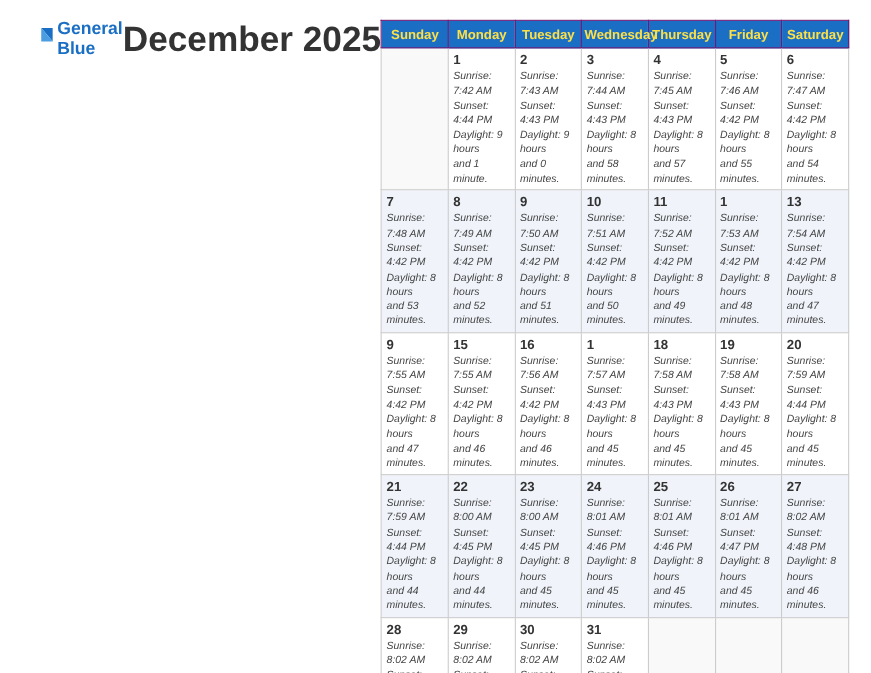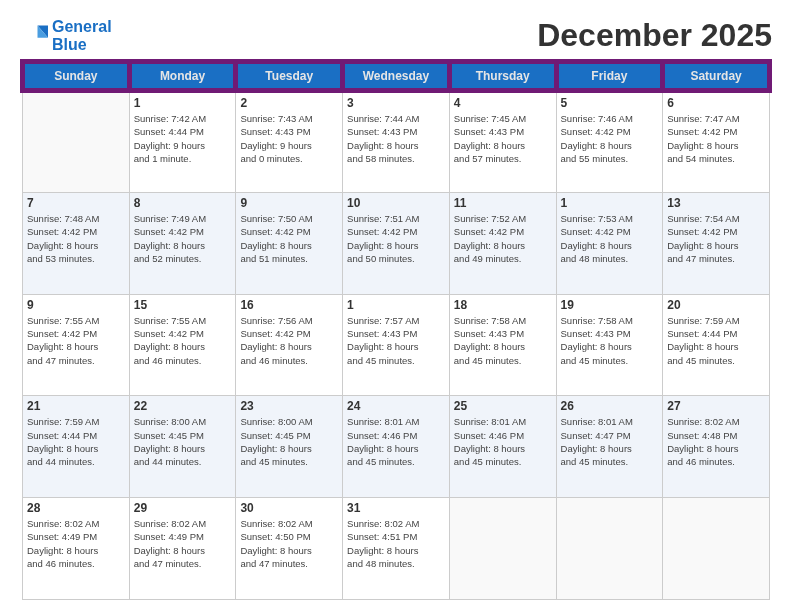--- a/index.html
+++ b/index.html
@@ -8,21 +8,21 @@
       height: 612px;
       font-family: Arial, sans-serif;
       background: #fff;
       overflow: hidden;
     }
     .page {
       width: 792px;
       height: 612px;
       padding: 18px 20px 12px 20px;
       display: flex;
-      flex-direction: column;
+      flex-direction: row;
     }
     .header {
       display: flex;
       align-items: flex-start;
       justify-content: space-between;
       margin-bottom: 6px;
     }
     .logo {
       display: flex;
       align-items: center;
@@ -48,26 +48,26 @@
     }
     .calendar {
       flex: 1;
       border: 1px solid #ccc;
       border-collapse: collapse;
       width: 100%;
       table-layout: fixed;
     }
     .calendar th {
       background: #1a6fc4;
-      color: #e5e5e5;
+      color: #fde047;
       font-size: 12px;
       font-weight: bold;
       text-align: center;
       padding: 5px 2px;
-      border: 5px solid #701a75;
+      border: 1px solid #701a75;
     }
     .calendar td {
       border: 1px solid #ccc;
       vertical-align: top;
       padding: 3px 4px;
       font-size: 10px;
       color: #333;
       height: 88px;
     }
     .calendar td.empty {
@@ -77,20 +77,21 @@
       font-size: 12px;
       font-weight: bold;
       color: #333;
       display: block;
       margin-bottom: 2px;
     }
     .day-info {
       font-size: 9.5px;
       color: #444;
       line-height: 1.4;
+      font-style: italic;
     }
     .row-alt {
       background: #f0f4fa;
     }
   </style>
 </head>
 <body>
 
 <div class="page">
   <div class="header">

